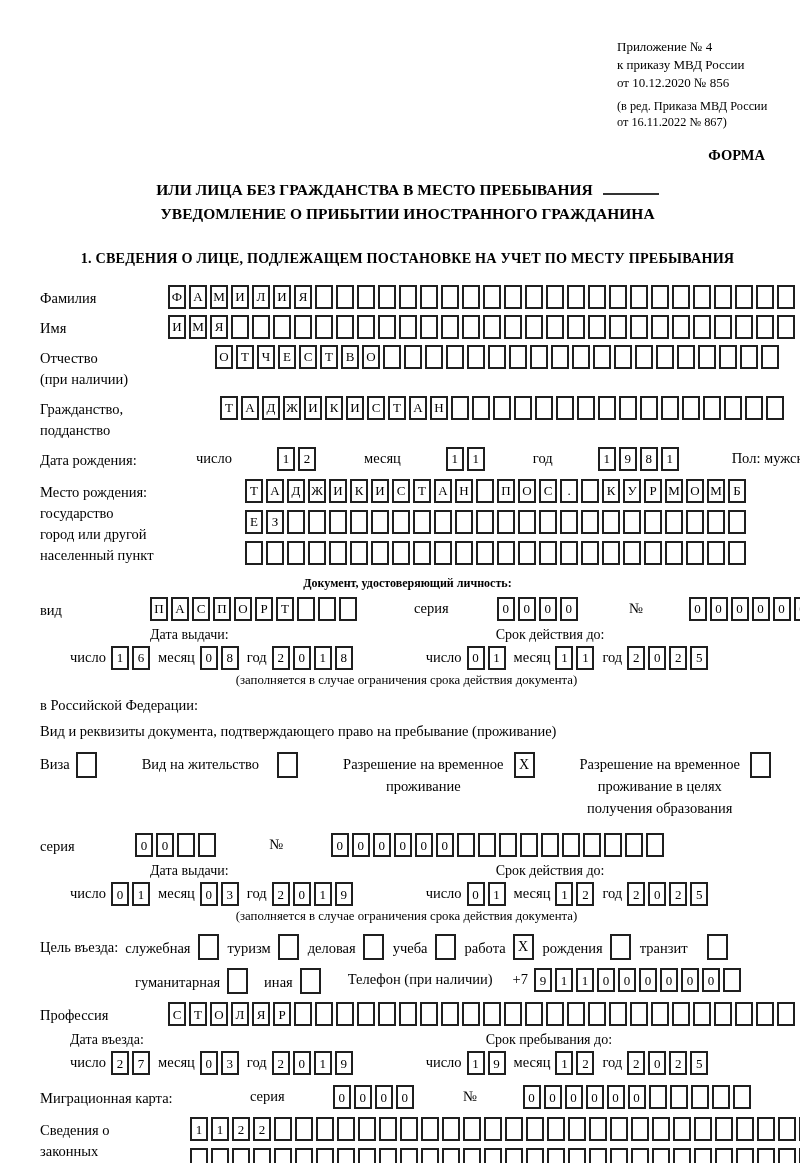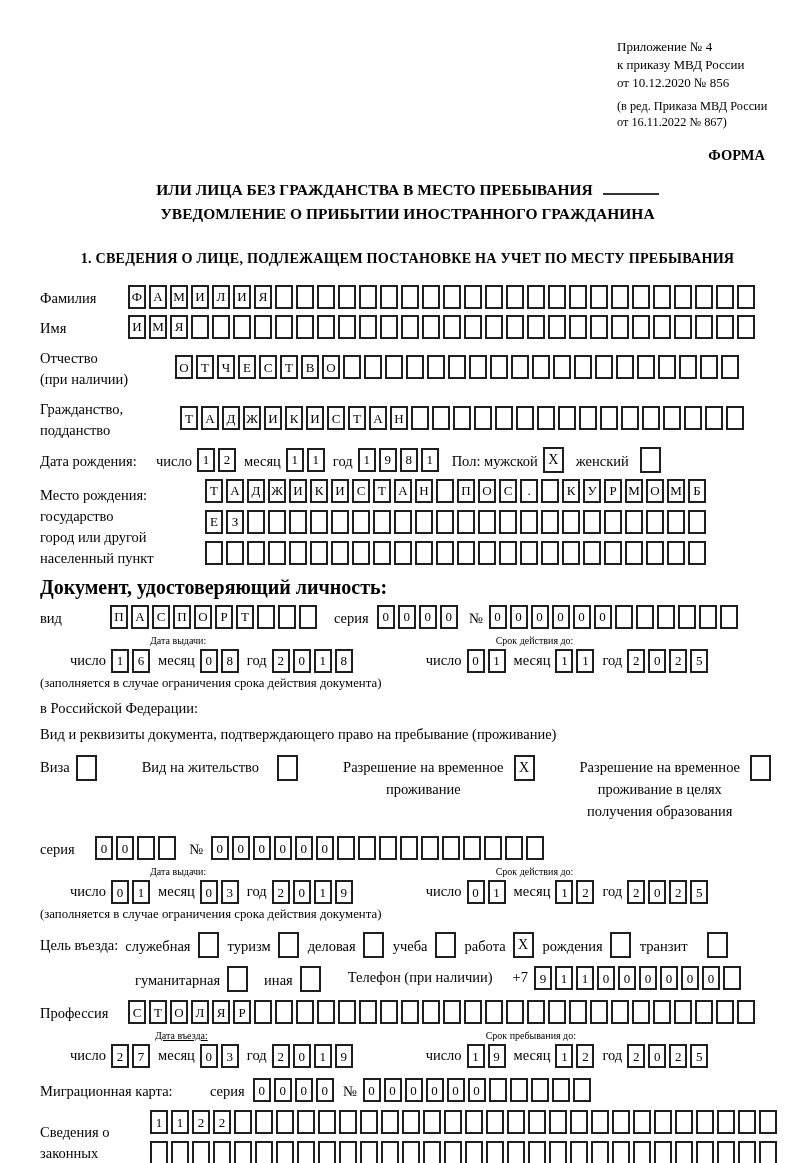--- a/index.html
+++ b/index.html
@@ -9,40 +9,40 @@
     font-family:"Liberation Serif","DejaVu Serif",serif; font-size:14.5px;
     padding:38px 25px 0 40px; box-sizing:border-box; overflow:hidden;
   }
   .appendix { margin-left:577px; width:195px; font-size:13px; line-height:1.4; }
   .appendix .edition { font-size:12.3px; margin-top:5px; line-height:1.35; }
   .forma { text-align:right; font-weight:bold; font-size:14.5px; margin-top:16px; padding-right:10px; }
   .title { text-align:center; font-weight:bold; font-size:15.5px; line-height:1.55; margin-top:14px; }
   .blank-line { display:inline-block; width:56px; border-bottom:2px solid #333; margin-left:10px; vertical-align:baseline; }
   .section-heading { text-align:center; font-weight:bold; font-size:14.2px; margin-top:24px; margin-bottom:18px; letter-spacing:0.2px; }
 
-  .frow { display:flex; align-items:center; margin-bottom:6px; }
+  .frow { display:flex; align-items:flex-start; margin-bottom:6px;gap:40px; }
   .lbl { flex:none; padding-top:3px; line-height:1.45; }
   .w88 { width:88px; } .w135 { width:135px; } .w165 { width:165px; } .w75 { width:75px; }
   .cells { display:flex; flex:none; }
   .cell {
     width:14px; height:20px; border:2px solid #1f1f1f; margin-right:3px; flex:none;
     display:flex; align-items:center; justify-content:center;
     font-size:13px; line-height:1;
   }
   .chk {
     width:17px; height:22px; border:2px solid #1f1f1f; flex:none;
     display:flex; align-items:center; justify-content:center; font-size:14px;
   }
   .stack > div { margin-bottom:7px; }
-  .doc-heading { font-weight:bold; font-size:20px; margin:4px 0 6px; }
+  .doc-heading { text-align:center; font-weight:bold; font-size:12px; margin:4px 0 6px; }
   .inline-lbl { padding:3px 5px 0 5px; flex:none; }
   .dates-pair { display:flex; margin-top:6px; }
-  .date-group .date-head { font-size:10px; margin-bottom:3px; }
+  .date-group .date-head { font-size:14px; margin-bottom:3px; }
   .date-line { display:flex; align-items:flex-start; }
-  .validity-note { text-align:left; font-size:12.8px; margin-top:3px; padding-right:2px; }
+  .validity-note { text-align:center; font-size:12.8px; margin-top:3px; padding-right:2px; }
   .intro { line-height:1.8; margin-top:4px; }
   .options-row { display:flex; align-items:flex-start; justify-content:space-between; margin-top:8px; margin-bottom:14px; padding-right:4px; }
   .option { display:flex; align-items:flex-start; }
   .opt-label { text-align:center; line-height:1.5; padding-top:2px; }
   .opt-label.left { text-align:left; }
   .option .chk { margin-left:10px; }
   .purpose-row { display:flex; align-items:flex-start; margin-bottom:8px; }
   .purpose-item { display:flex; align-items:center; margin-right:9px; }
   .purpose-item .lbl-p { padding:3px 7px 0 0; }
 </style>
@@ -614,21 +614,21 @@
         <span class="cell"></span>
         <span class="cell"></span>
         <span class="cell"></span>
         <span class="cell"></span>
         <span class="cell"></span>
       </span>
   </div>
 
   <div class="dates-pair">
     <div class="date-group" style="margin-left:30px;">
-      <div class="date-head" style="margin-left:85px;text-decoration:underline;">Дата въезда:</div>
+      <div class="date-head" style="">Дата въезда:</div>
       <div class="date-line">
         <span class="inline-lbl" style="padding-left:0;">число</span>
         <span class="cells">
             <span class="cell">2</span>
             <span class="cell">7</span>
           </span>
         <span class="inline-lbl">месяц</span>
         <span class="cells">
             <span class="cell">0</span>
             <span class="cell">3</span>

